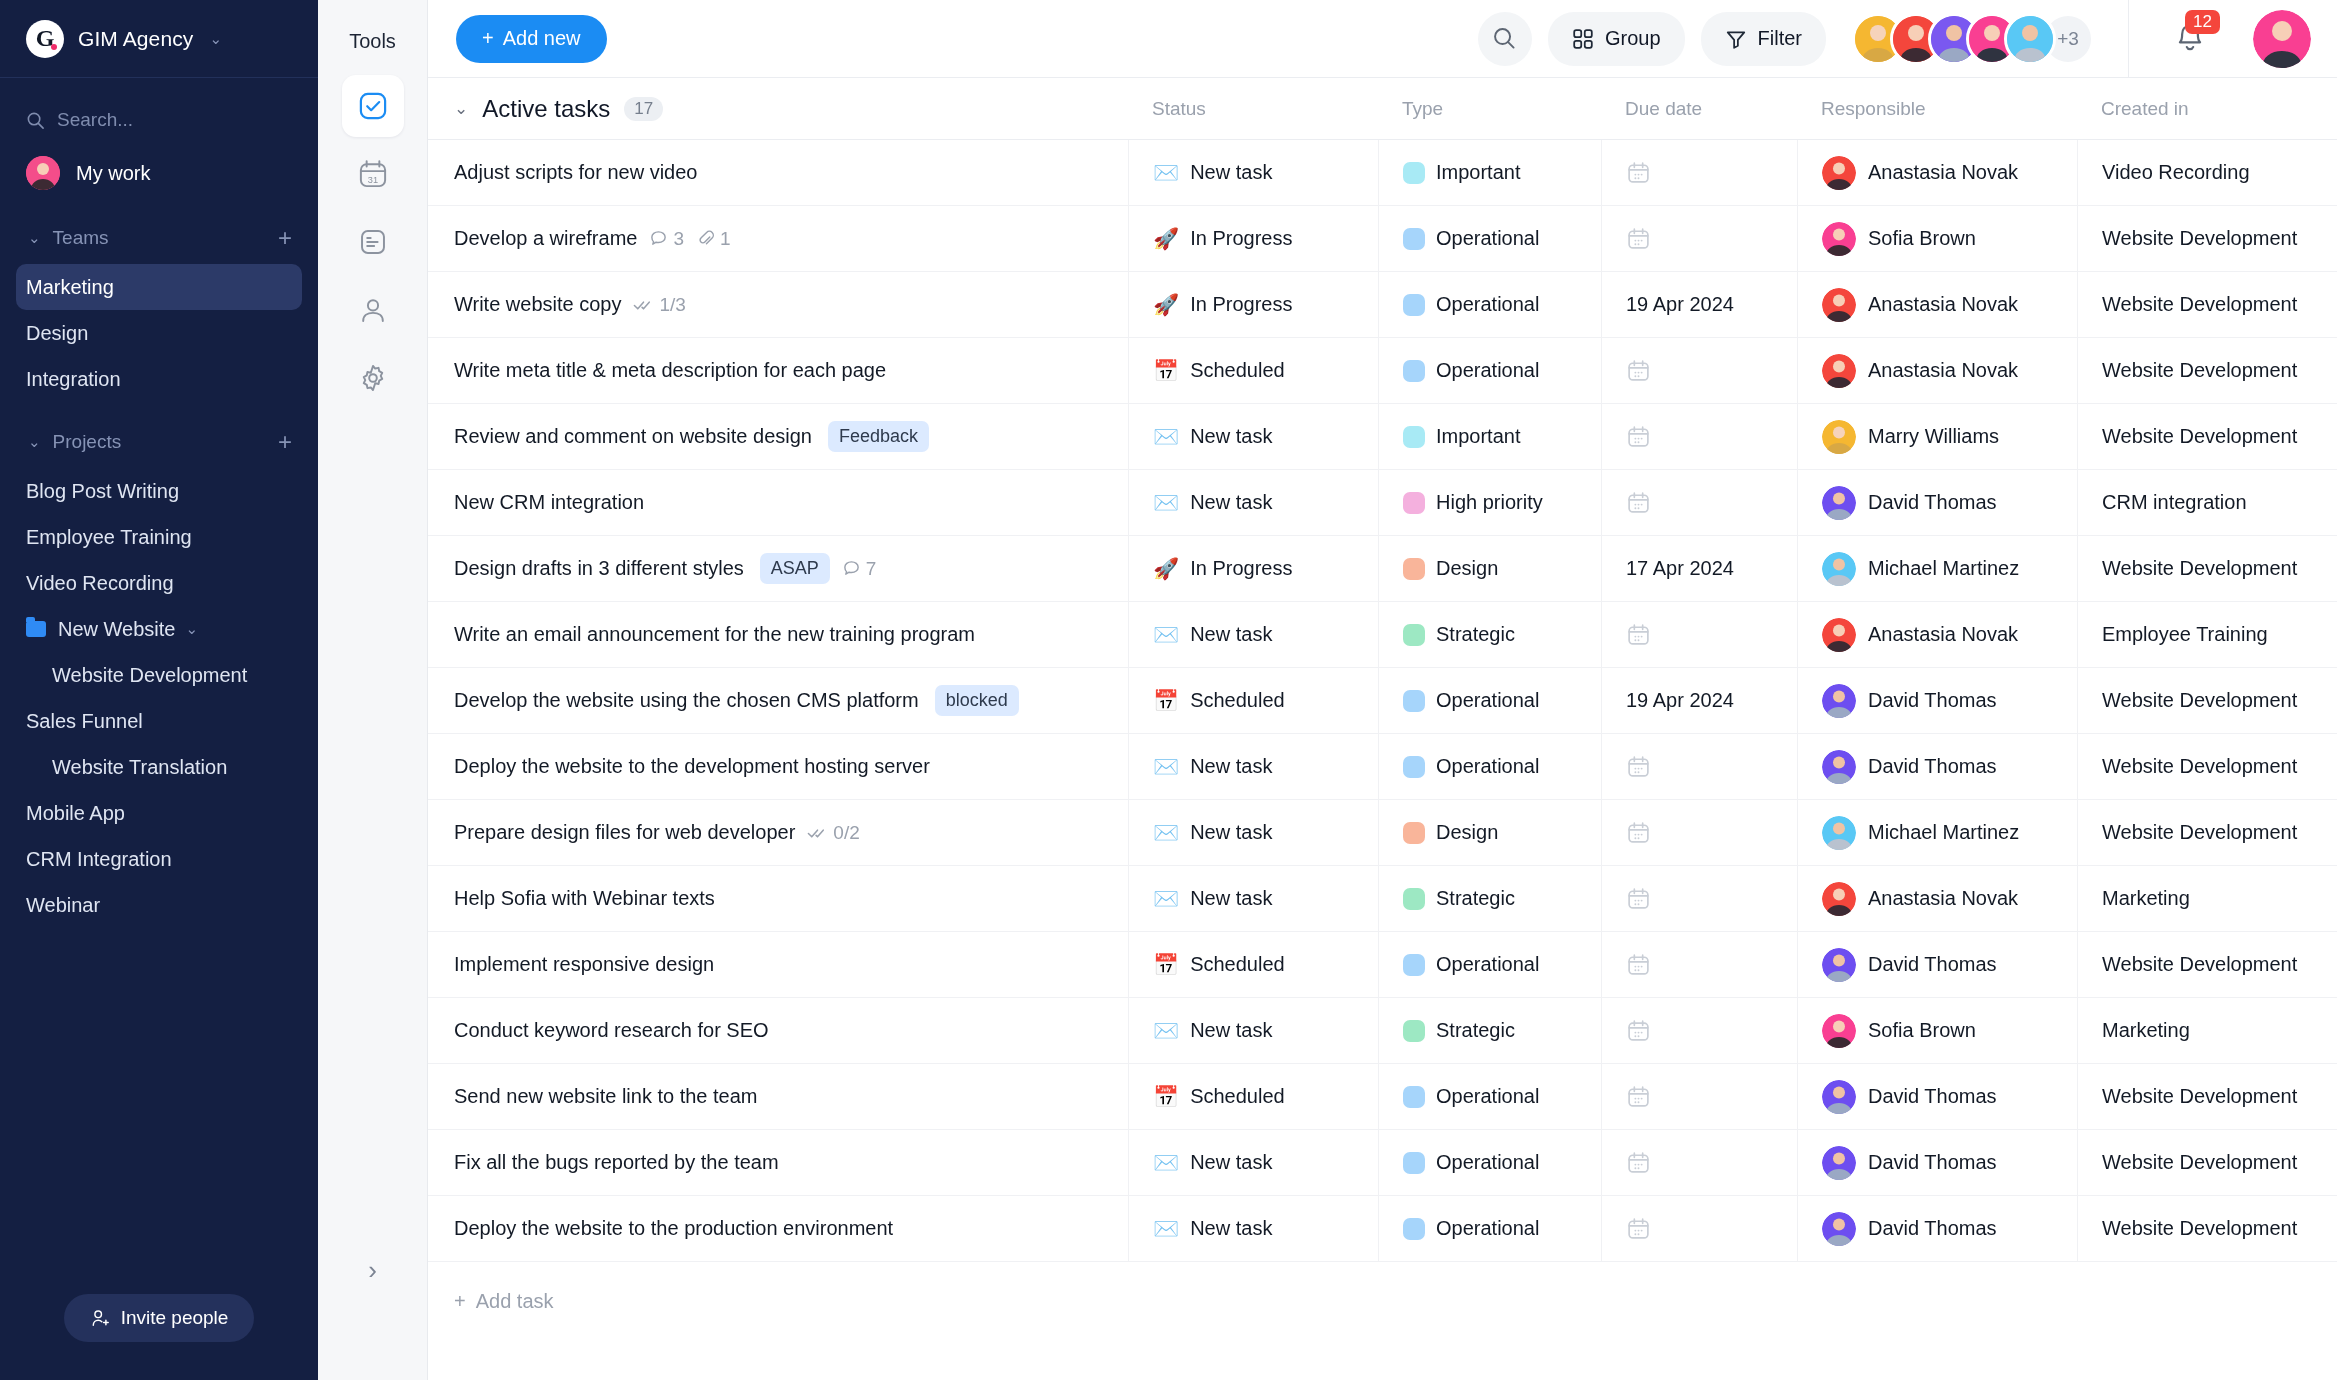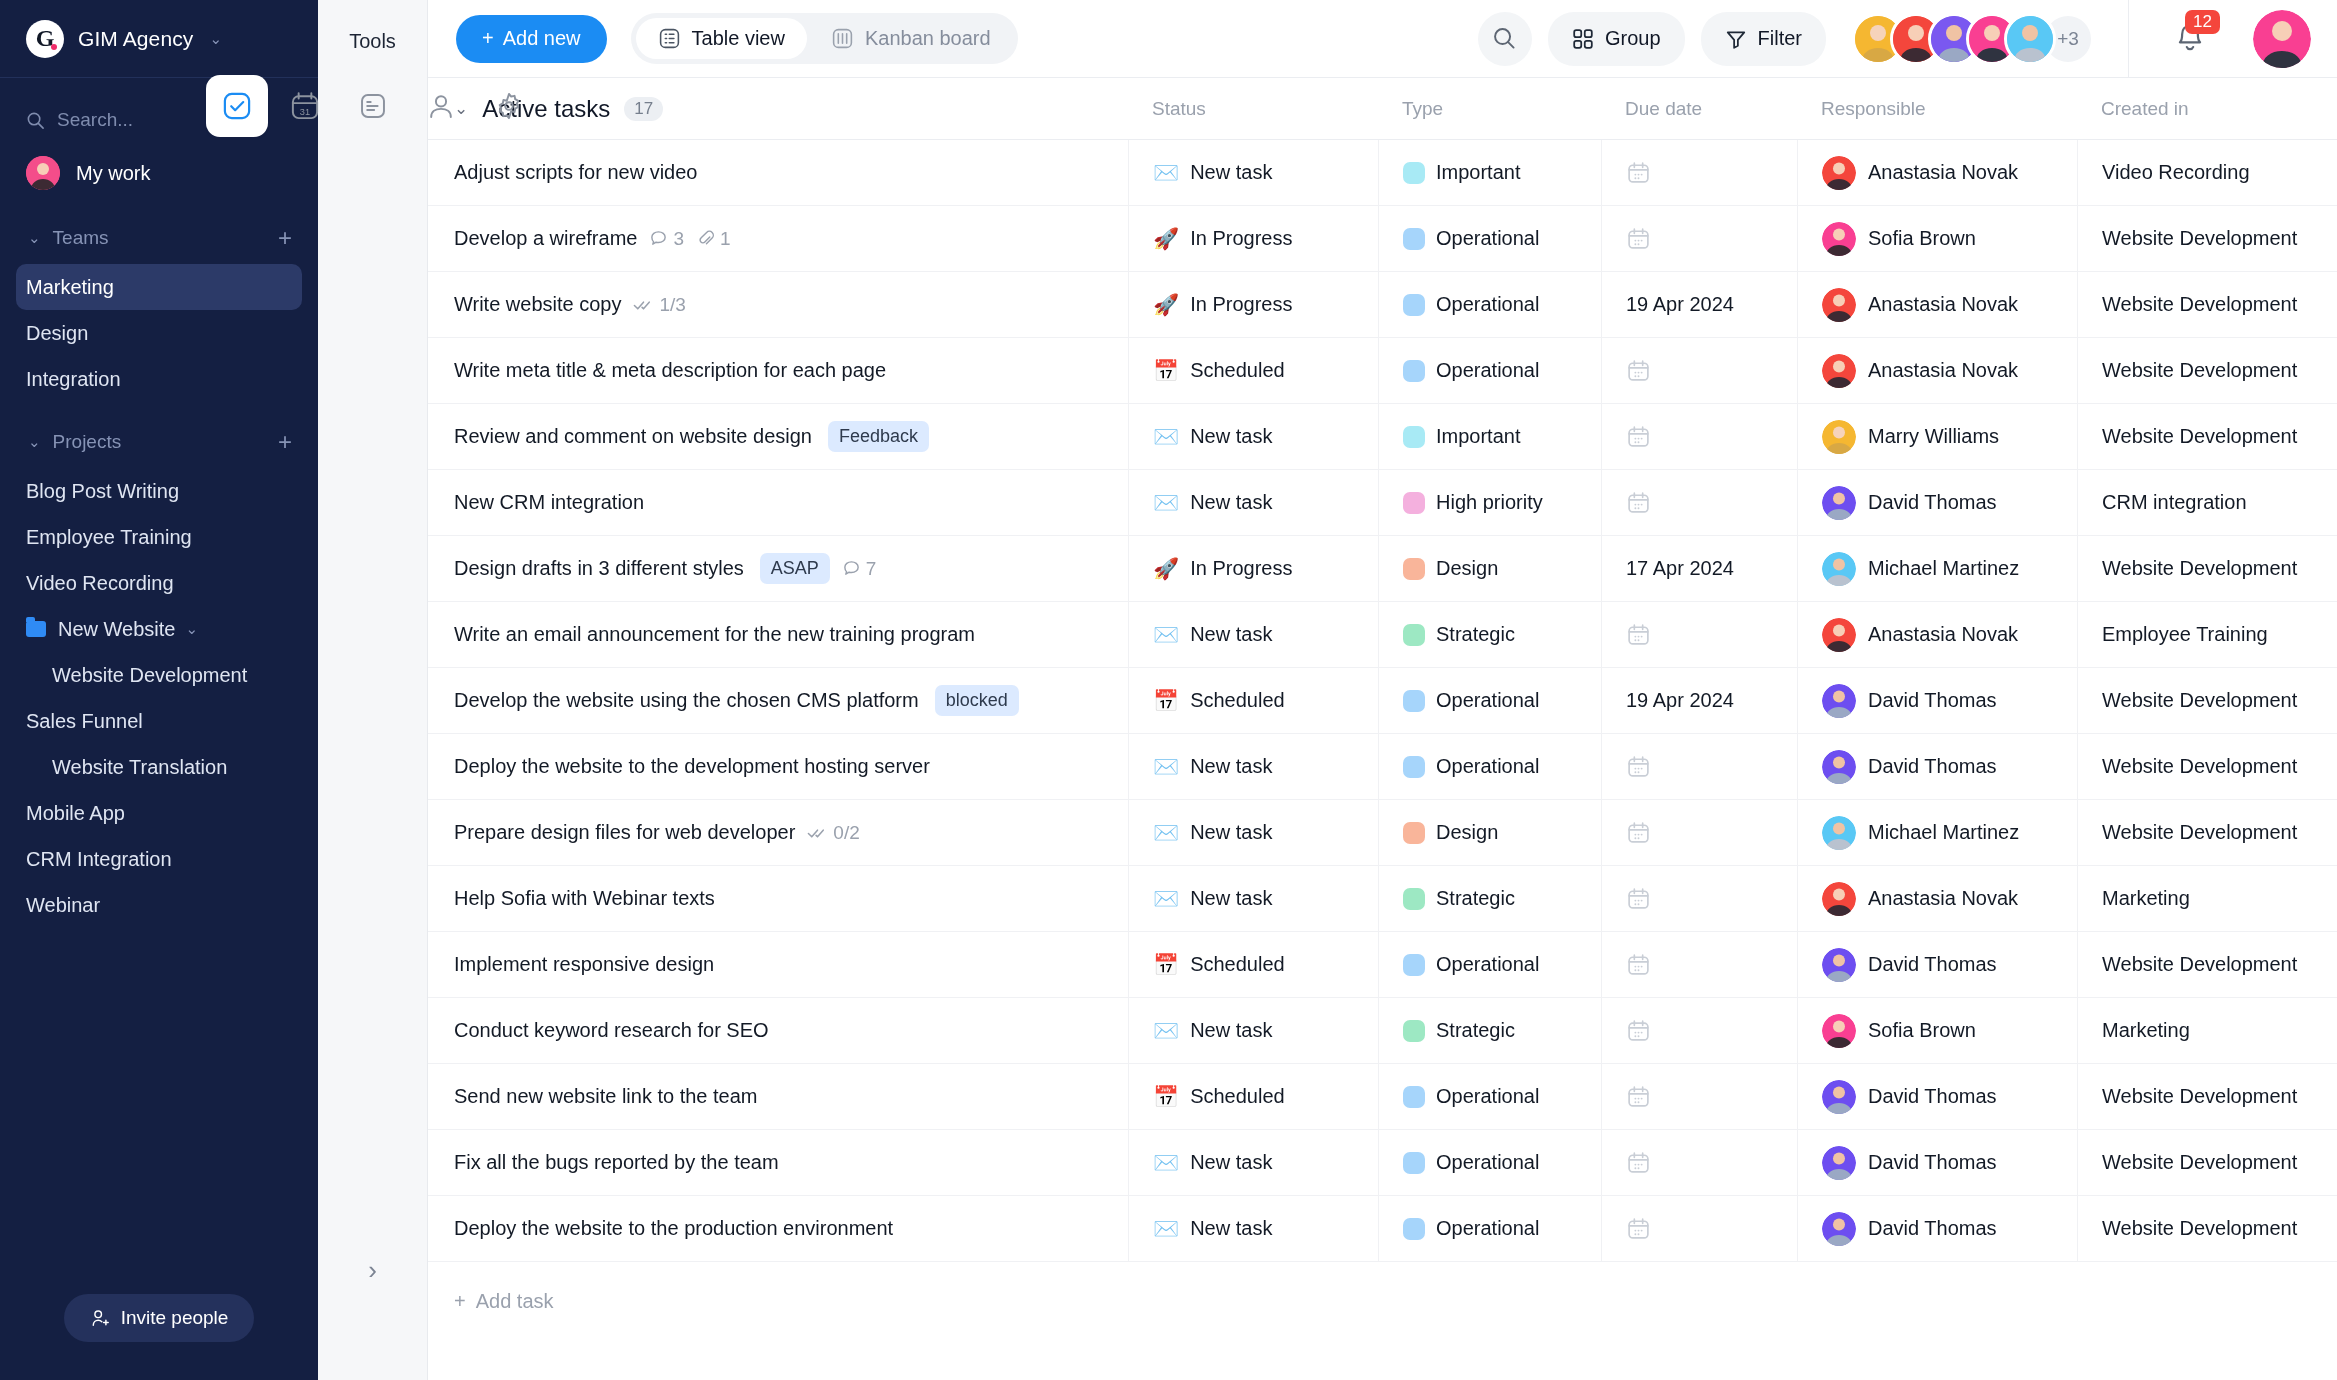--- a/index.html
+++ b/index.html
@@ -80,21 +80,21 @@
     border-radius: 26px; padding: 13px 26px; font-size: 19px; cursor: pointer;
   }
 
   
   .rail {
     width: 110px; flex: 0 0 110px; background: #f6f7f9;
     display: flex; flex-direction: column; align-items: center;
     border-right: 1px solid #e8eaee; position: relative;
   }
   .rail-title { font-size: 20px; color: #1c2434; margin-top: 30px; font-weight: 400;}
-  .rail-icons { margin-top: 22px; display:flex; flex-direction:row; gap: 6px; align-items:flex-end;}
+  .rail-icons { margin-top: 22px; display:flex; flex-direction:column; gap: 6px; align-items:flex-end;}
   .rail-btn {
     width: 62px; height: 62px; border-radius: 14px;
     display: flex; align-items: center; justify-content: center;
     cursor: pointer;
   }
   .rail-btn.active { background: #ffffff; box-shadow: 0 1px 3px rgba(20,30,60,.08); }
   .rail-collapse {
     position: absolute; bottom: 94px; left: 0; right: 0;
     display: flex; justify-content: center; cursor: pointer;
     color: #7c8493; font-size: 26px;
@@ -357,40 +357,20 @@
   </nav>
 
   <main class="main">
 
     <div class="topbar">
       <button class="add-new">
         <span>+</span>
         <span>Add new</span>
       </button>
 
-      <div class="view-toggle">
-        <div class="vt-btn active">
-          <span>
-            <svg width="23" height="23" viewBox="0 0 22 22" fill="none" stroke="#4b5563" stroke-width="1.5">
-              <rect x="2.5" y="2.5" width="17" height="17" rx="4.5"></rect>
-              <path d="M7 7h1.2M7 11h1.2M7 15h1.2M10.8 7h4.4M10.8 11h4.4M10.8 15h4.4" stroke-linecap="round"></path>
-            </svg>
-          </span>
-          <span>Table view</span>
-        </div>
-        <div class="vt-btn">
-          <span>
-            <svg width="23" height="23" viewBox="0 0 22 22" fill="none" stroke="#9aa1ad" stroke-width="1.5">
-              <rect x="2.5" y="2.5" width="17" height="17" rx="4.5"></rect>
-              <path d="M7 6.5v9M11 6.5v9M15 6.5v9" stroke-linecap="round"></path>
-            </svg>
-          </span>
-          <span>Kanban board</span>
-        </div>
-      </div>
 
       <div class="topbar-right">
         <div class="icon-circle">
           <span>
             <svg width="25" height="25" viewBox="0 0 22 22" fill="none" stroke="#5d6673" stroke-width="1.7">
               <circle cx="9.3" cy="9.3" r="6.6"></circle>
                 <path d="M14.2 14.2L19 19" stroke-linecap="round"></path>
             </svg>
           </span>
         </div>

